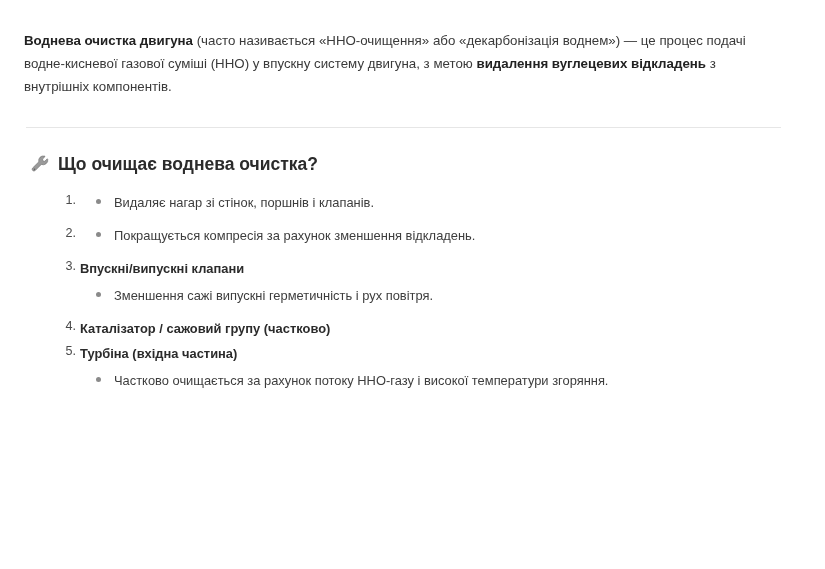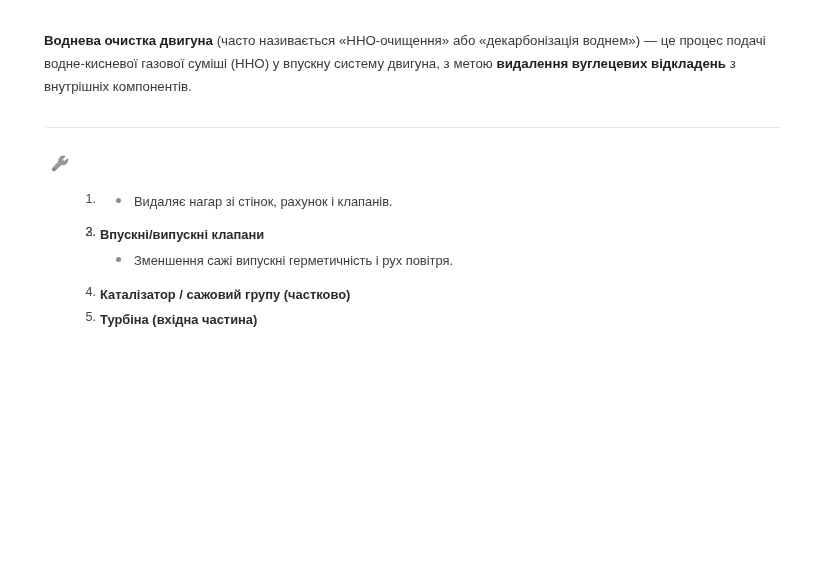--- a/index.html
+++ b/index.html
@@ -12,21 +12,21 @@
     height: 569px;
     font-family: "Liberation Sans", sans-serif;
     color: #2f2f2f;
     overflow: hidden;
   }
   .page {
     position: relative;
     width: 825px;
     height: 569px;
     box-sizing: border-box;
-    padding: 30px 38px 0 44px;
+    padding: 30px 38px 0 24px;
   }
 
   
   .intro {
     font-size: 13.3px;
     line-height: 1.72;
     color: #3a3a3a;
     margin: 0;
     padding: 0 10px 0 0;
   }
@@ -127,37 +127,44 @@
 
   <hr class="divider">
 
   <div class="section-head">
     <span class="wrench-icon">
       <svg viewBox="0 0 24 24" width="20" height="20" aria-hidden="true">
         <path d="M21.3 5.2a0.6 0.6 0 0 0-1-0.27l-2.6 2.6-2.2-0.4-0.4-2.2 2.6-2.6a0.6 0.6 0 0 0-0.27-1 5.6 5.6 0 0 0-6.9 6.9L3.1 15.6a2.2 2.2 0 0 0 3.1 3.1l7.4-7.4a5.6 5.6 0 0 0 7.7-6.1z" fill="#9a9a9a" stroke="#6f6f6f" stroke-width="0.7"></path>
         <circle cx="5.4" cy="17.1" r="0.9" fill="#5f5f5f"></circle>
       </svg>
     </span>
+    <span>Що очищає воднева очистка?</span>
   </div>
 
   <ol class="items">
     <li>
       <ul class="sub">
-        <li>Видаляє нагар зі стінок, рахунок і клапанів.</li>
+        <li>Видаляє нагар зі стінок, поршнів і клапанів.</li>
       </ul>
     </li>
     <li>
+      <ul class="sub">
+        <li>Покращується компресія за рахунок зменшення відкладень.</li>
+      </ul>
     </li>
     <li>
       <div class="item-title">Впускні/випускні клапани</div>
       <ul class="sub">
         <li>Зменшення сажі випускні герметичність і рух повітря.</li>
       </ul>
     </li>
     <li>
       <div class="item-title">Каталізатор / сажовий групу (частково)</div>
     </li>
     <li>
       <div class="item-title">Турбіна (вхідна частина)</div>
+      <ul class="sub">
+        <li>Частково очищається за рахунок потоку HHO-газу і високої температури згоряння.</li>
+      </ul>
     </li>
   </ol>
 
 </div>
 
 </body></html>

